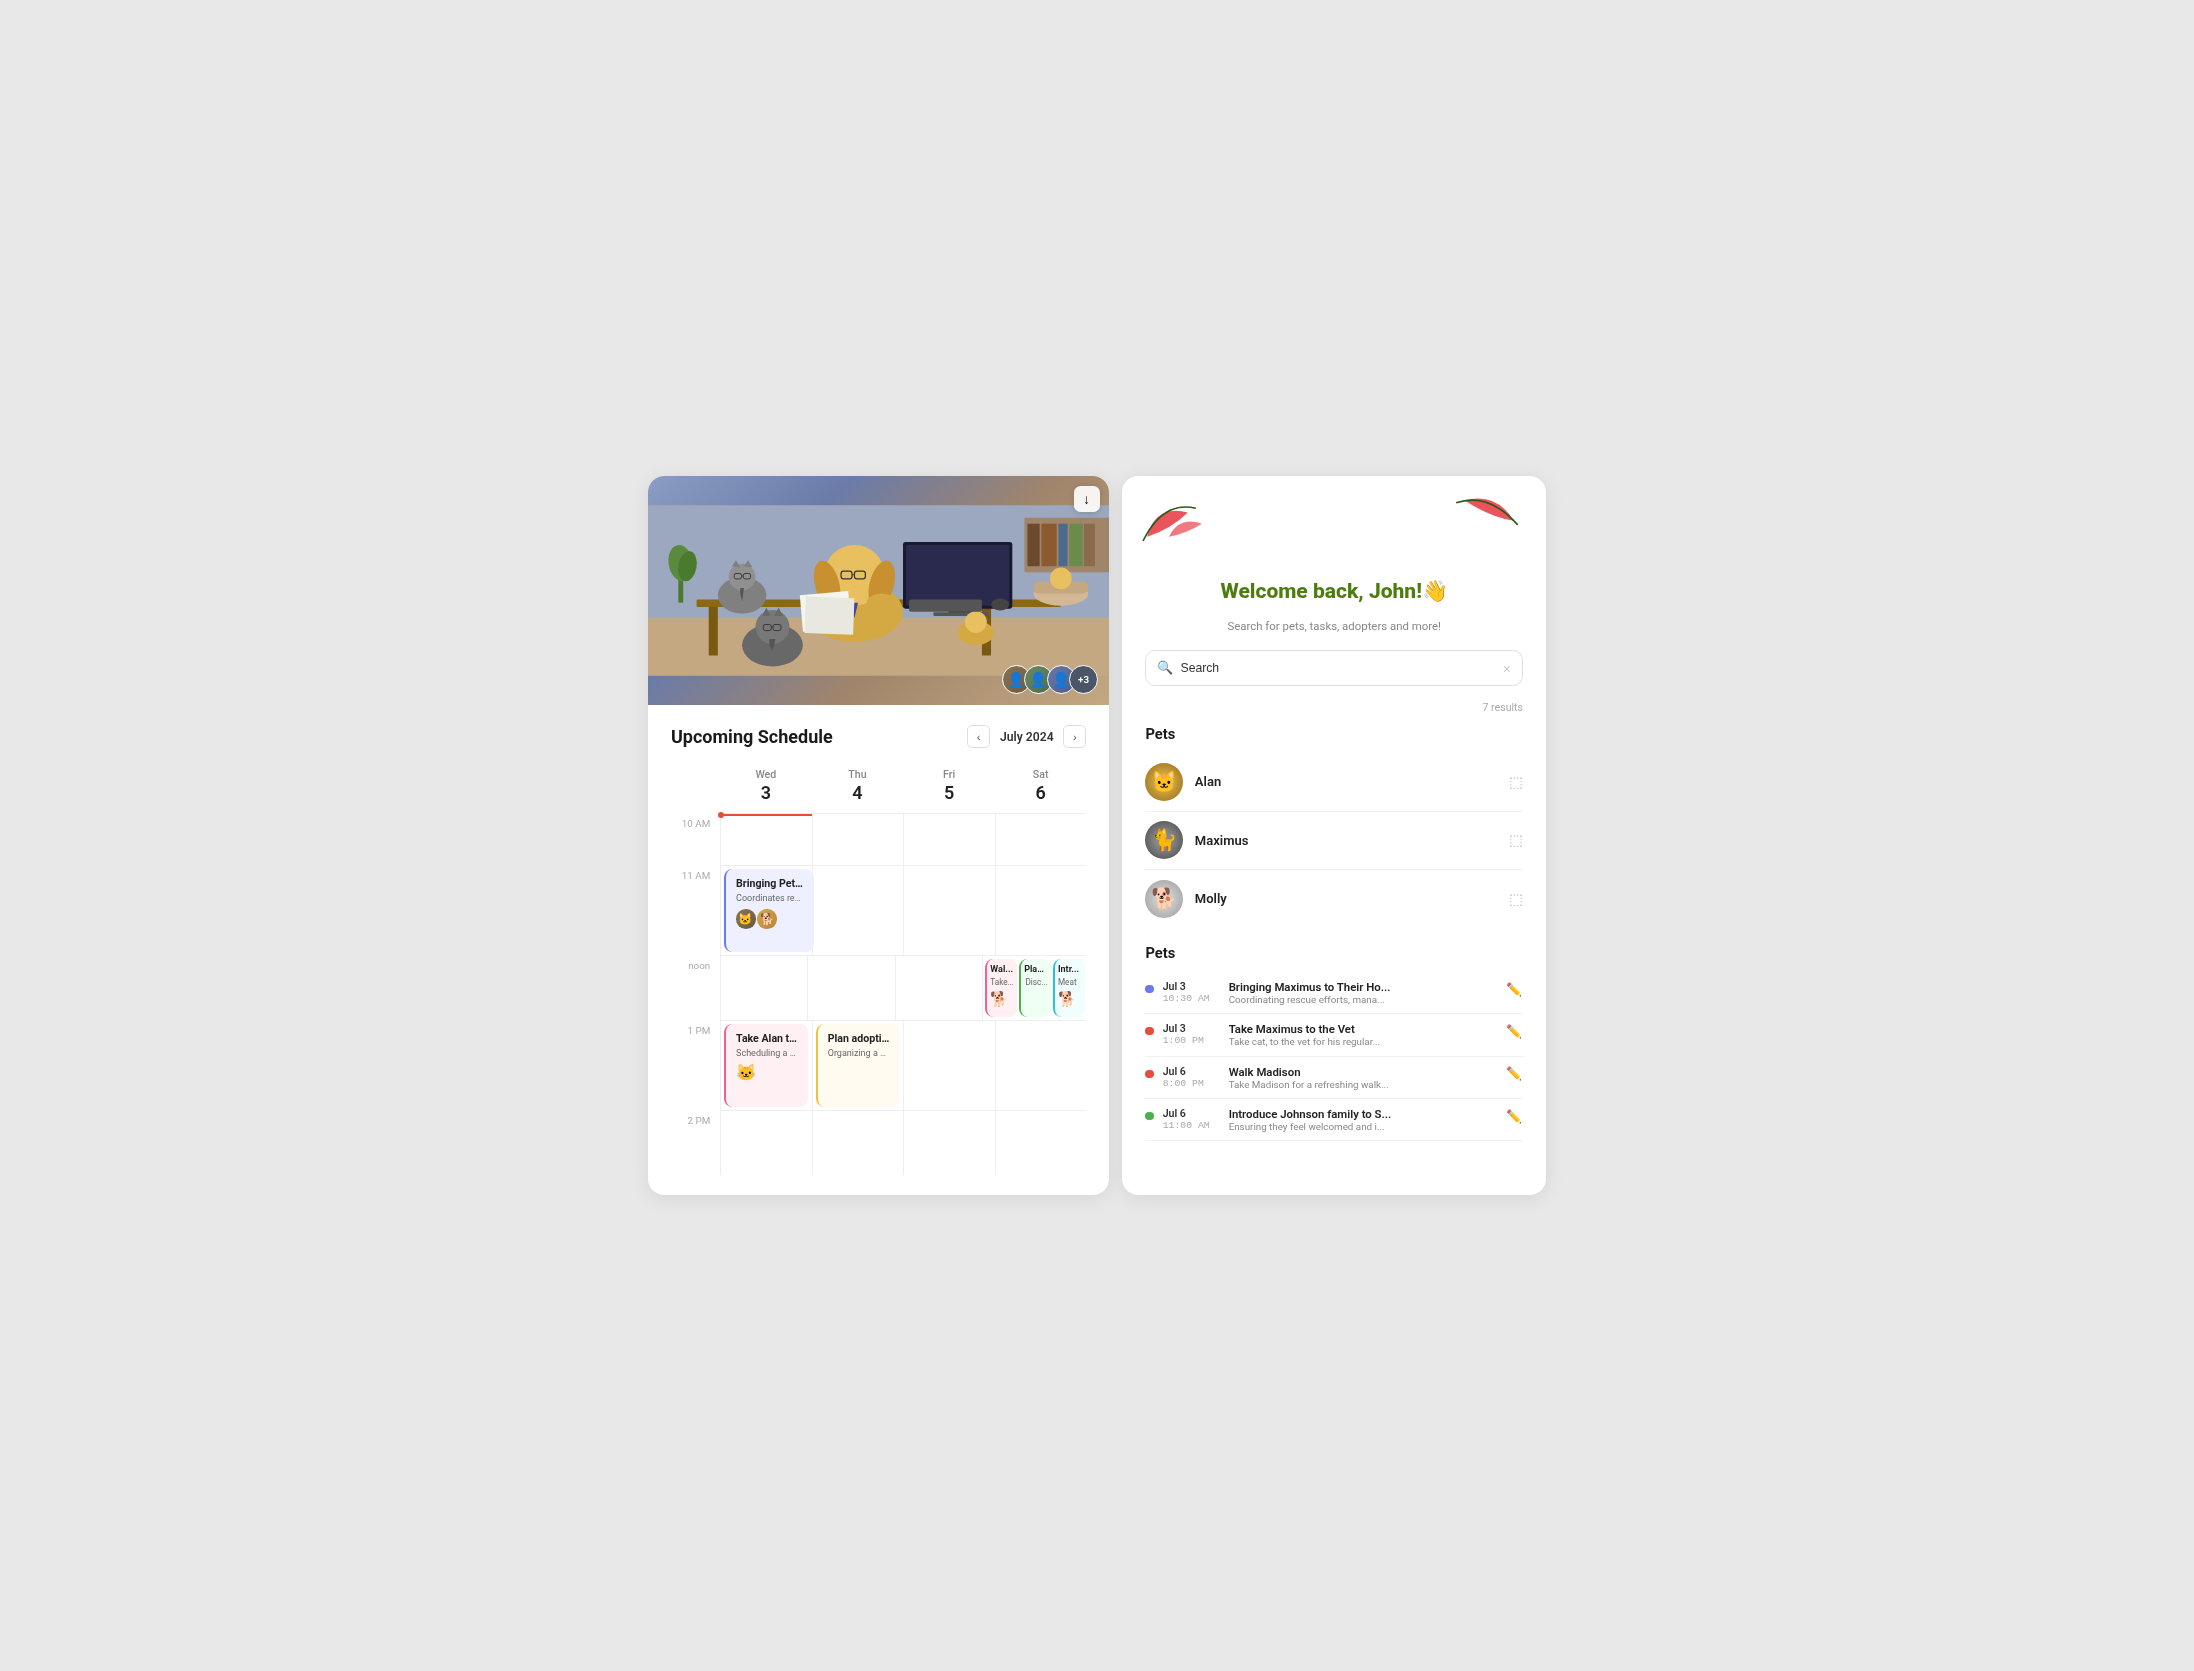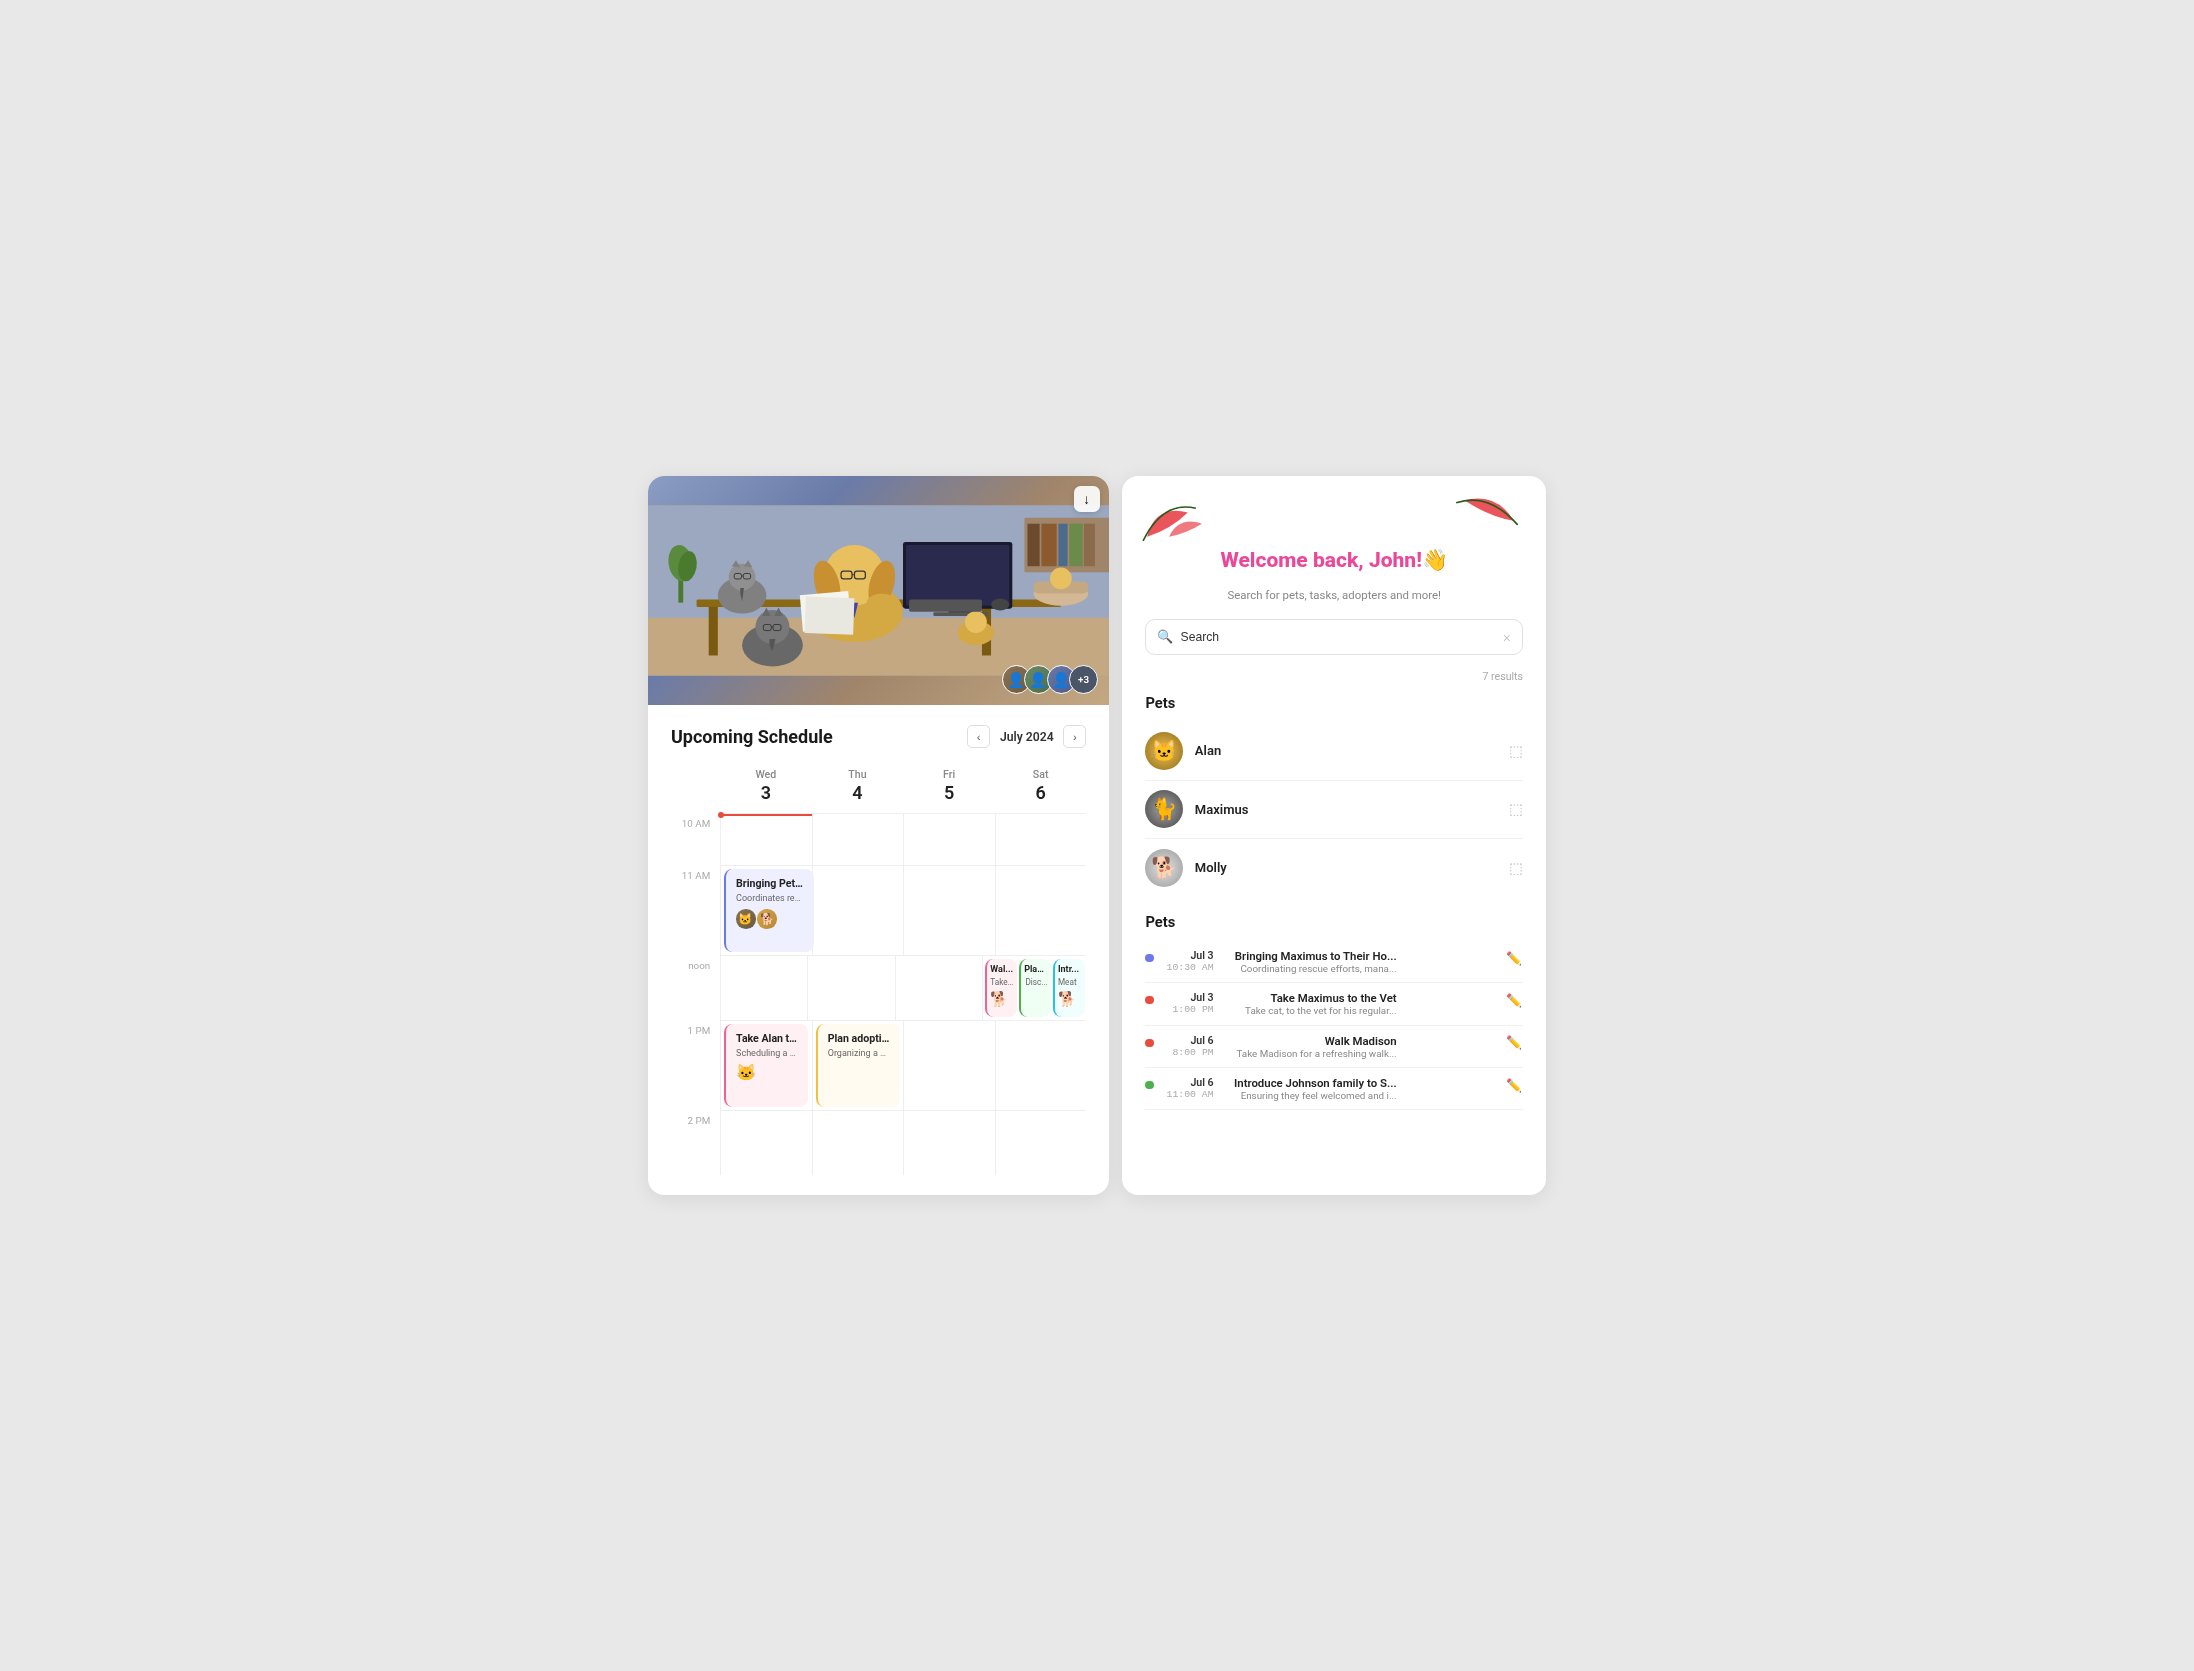--- a/index.html
+++ b/index.html
@@ -228,23 +228,23 @@
       left: 16.3px;
     }
     .deco-leaf-right {
       position: absolute;
       top: 11.4px;
       right: 16.3px;
     }
     .welcome-title {
       font-size: 21px;
       font-weight: 800;
-      color: #ec4899;
+      color: #4d7c0f;
       text-align: center;
-      margin-top: 46px;
+      margin-top: 77px;
       margin-bottom: 4.9px;
     }
     .welcome-sub {
       font-size: 11.4px;
       color: #888;
       text-align: center;
       margin-bottom: 16.3px;
       margin-top: 16px;
     }
     .search-bar {
@@ -308,23 +308,22 @@
       color: #bbb;
       font-size: 14.7px;
       cursor: pointer;
     }
     .tasks-section { margin-top: 16.3px; }
     .task-item {
       display: flex;
       align-items: flex-start;
       padding: 8.2px 0;
       border-bottom: 0.8px solid #f0f0f0;
-      gap: 3px;
+      gap: 9px;
       cursor: pointer;
-      text-align: right;
     }
     .task-dot {
       width: 8.2px;
       height: 8.2px;
       border-radius: 50%;
       margin-top: 4.9px;
       flex-shrink: 0;
     }
     .dot-blue { background: #6B7AE8; }
     .dot-red { background: #e74c3c; }

